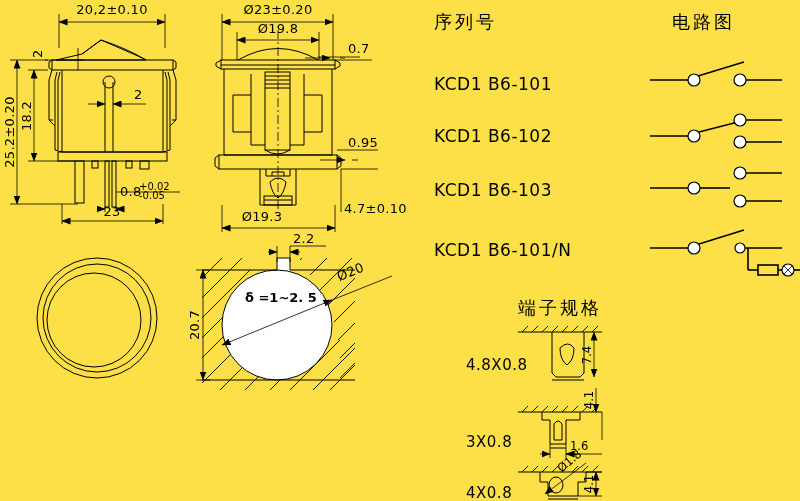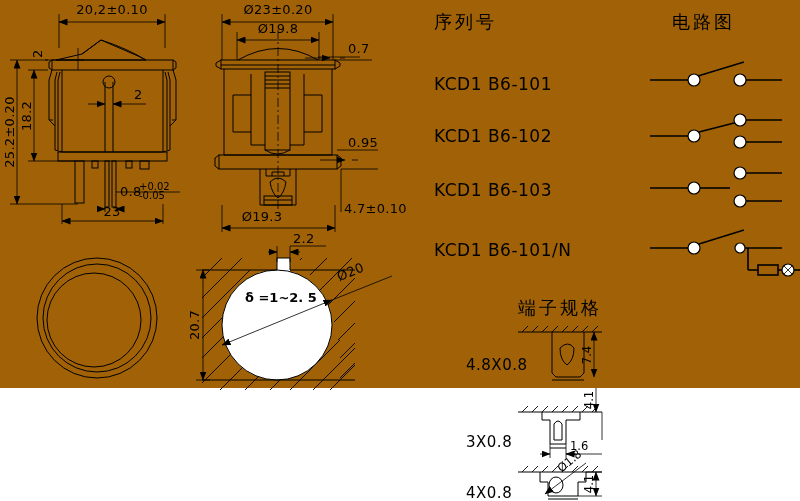--- a/index.html
+++ b/index.html
@@ -1,18 +1,18 @@
 <!DOCTYPE html>
 <html><head>
 <meta charset="utf-8">
 <style>
   html,body{margin:0;padding:0;background:#ffffff;}
   body{width:800px;height:501px;overflow:hidden;
        font-family:"DejaVu Sans","Liberation Sans",sans-serif;}
-  #sheet{position:relative;width:800px;height:388px;background:#a16207;}
+  #sheet{position:relative;width:800px;height:501px;background:#fde047;}
   svg{display:block;}
   .ln{stroke:#000;stroke-width:1;fill:none;}
   .ln2{stroke:#000;stroke-width:1.6;fill:none;}
   .thin{stroke:#000;stroke-width:0.8;fill:none;}
   .hatch{stroke:#000;stroke-width:0.9;fill:none;}
   .center{stroke:#000;stroke-width:0.8;fill:none;stroke-dasharray:9 3 2 3;}
   .dim{stroke:#000;stroke-width:0.8;fill:none;}
   .wht{fill:#fff;stroke:#000;stroke-width:1.2;}
   text{font-family:"DejaVu Sans","Liberation Sans",sans-serif;fill:#000;}
   .t-dim{font-size:13px;letter-spacing:0.3px;}

